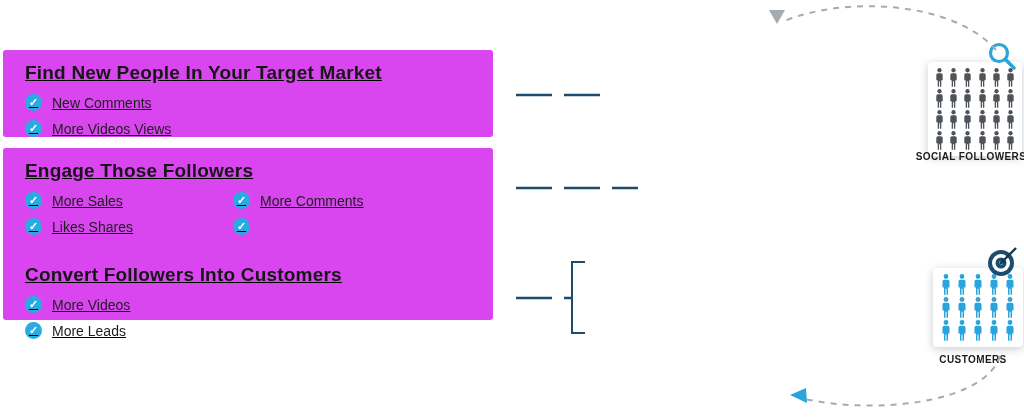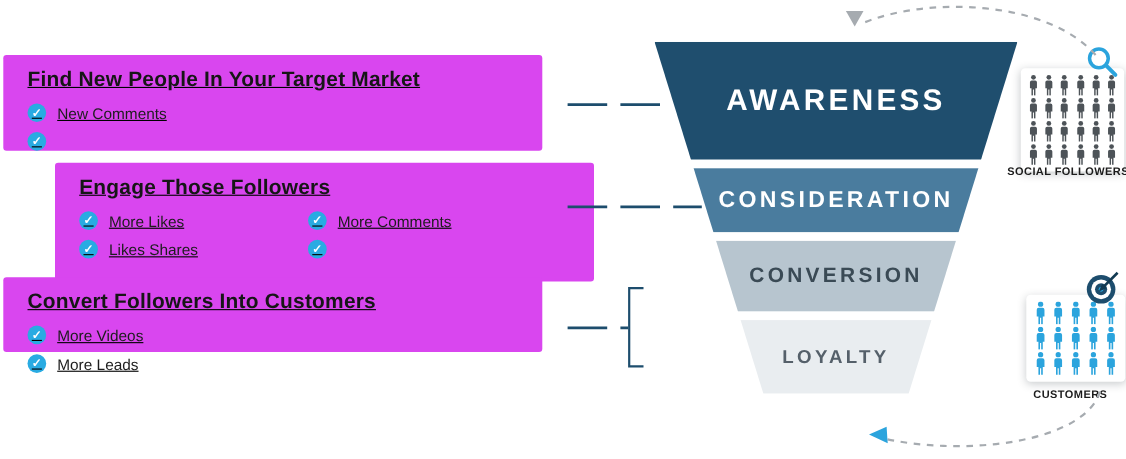--- a/index.html
+++ b/index.html
@@ -52,30 +52,31 @@
 
   <div class="panel" style="top:50px;height:87px;">
     <div class="panel-title">Find New People In Your Target Market</div>
     <div class="items">
       <div class="item">
         <span class="check">✓</span>
         <span>New Comments</span>
       </div>
       <div class="item">
         <span class="check">✓</span>
+        <span>More Videos Views</span>
       </div>
     </div>
   </div>
 
-  <div class="panel" style="top:148px;height:108px;margin-left:47px;">
+  <div class="panel" style="top:148px;height:108px;">
     <div class="panel-title">Engage Those Followers</div>
     <div class="items two-col">
       <div class="item">
         <span class="check">✓</span>
-        <span>More Likes</span>
+        <span>More Sales</span>
       </div>
       <div class="item">
         <span class="check">✓</span>
         <span>More Comments</span>
       </div>
       <div class="item">
         <span class="check">✓</span>
         <span>Likes Shares</span>
       </div>
       <div class="item">
@@ -91,34 +92,20 @@
         <span class="check">✓</span>
         <span>More Videos</span>
       </div>
       <div class="item">
         <span class="check">✓</span>
         <span>More Leads</span>
       </div>
     </div>
   </div>
 
-  <div id="funnel">
-    <div class="stage s0">
-      <span>AWARENESS</span>
-    </div>
-    <div class="stage s1">
-      <span>CONSIDERATION</span>
-    </div>
-    <div class="stage s2">
-      <span>CONVERSION</span>
-    </div>
-    <div class="stage s3">
-      <span>LOYALTY</span>
-    </div>
-  </div>
 
   <div id="social-card" class="icon-card" style="grid-template-columns: repeat(6, 1fr);">
       <svg viewBox="0 0 20 37" class="person">
         <circle cx="10" cy="4.4" r="4.2" fill="#4d5358"></circle>
         <path fill="#4d5358" d="M7 10 h6 a3.2 3.2 0 0 1 3.2 3.2 V24 h-2.7 V36.5 h-2.6 V26 h-1.8 V36.5 H6.5 V24 H3.8 V13.2 A3.2 3.2 0 0 1 7 10 Z"></path>
       </svg>
       <svg viewBox="0 0 20 37" class="person">
         <circle cx="10" cy="4.4" r="4.2" fill="#4d5358"></circle>
         <path fill="#4d5358" d="M7 10 h6 a3.2 3.2 0 0 1 3.2 3.2 V24 h-2.7 V36.5 h-2.6 V26 h-1.8 V36.5 H6.5 V24 H3.8 V13.2 A3.2 3.2 0 0 1 7 10 Z"></path>
       </svg>

